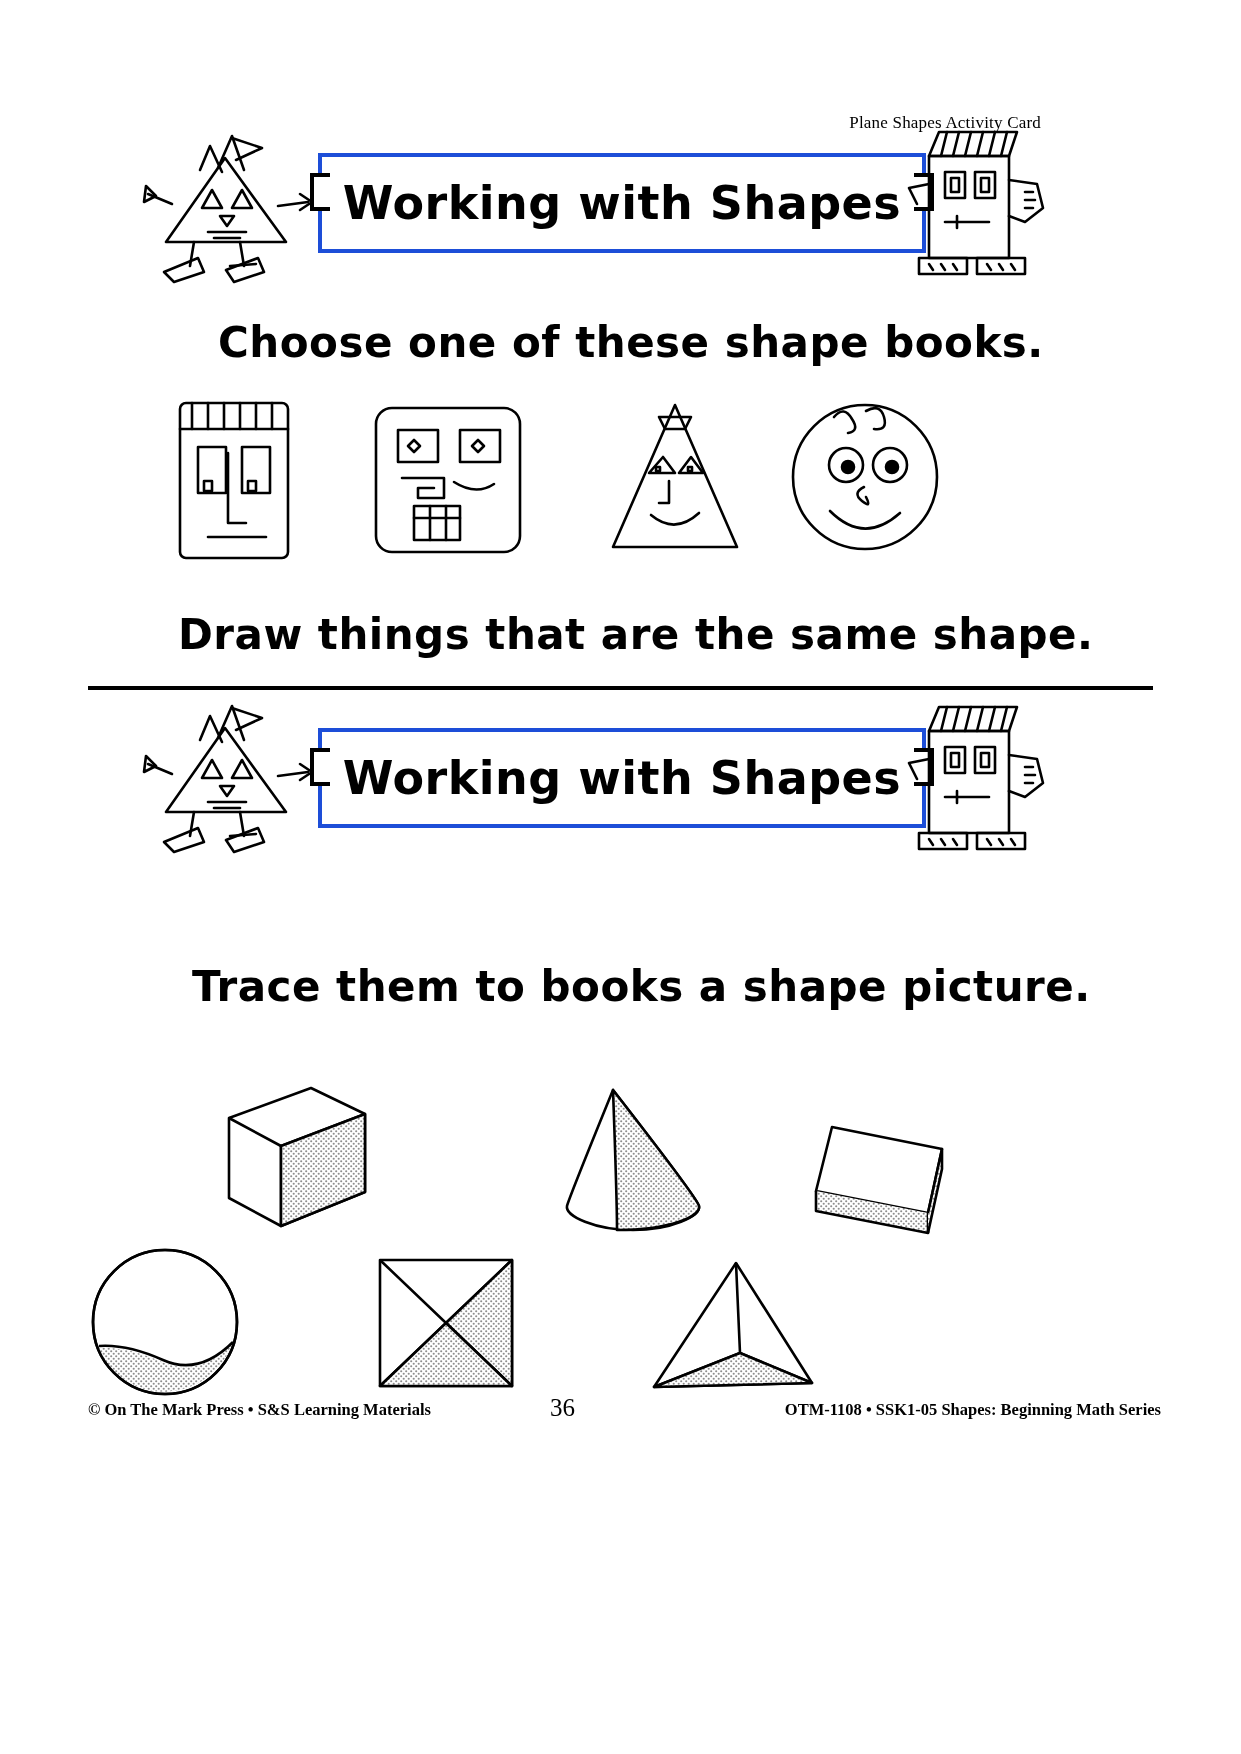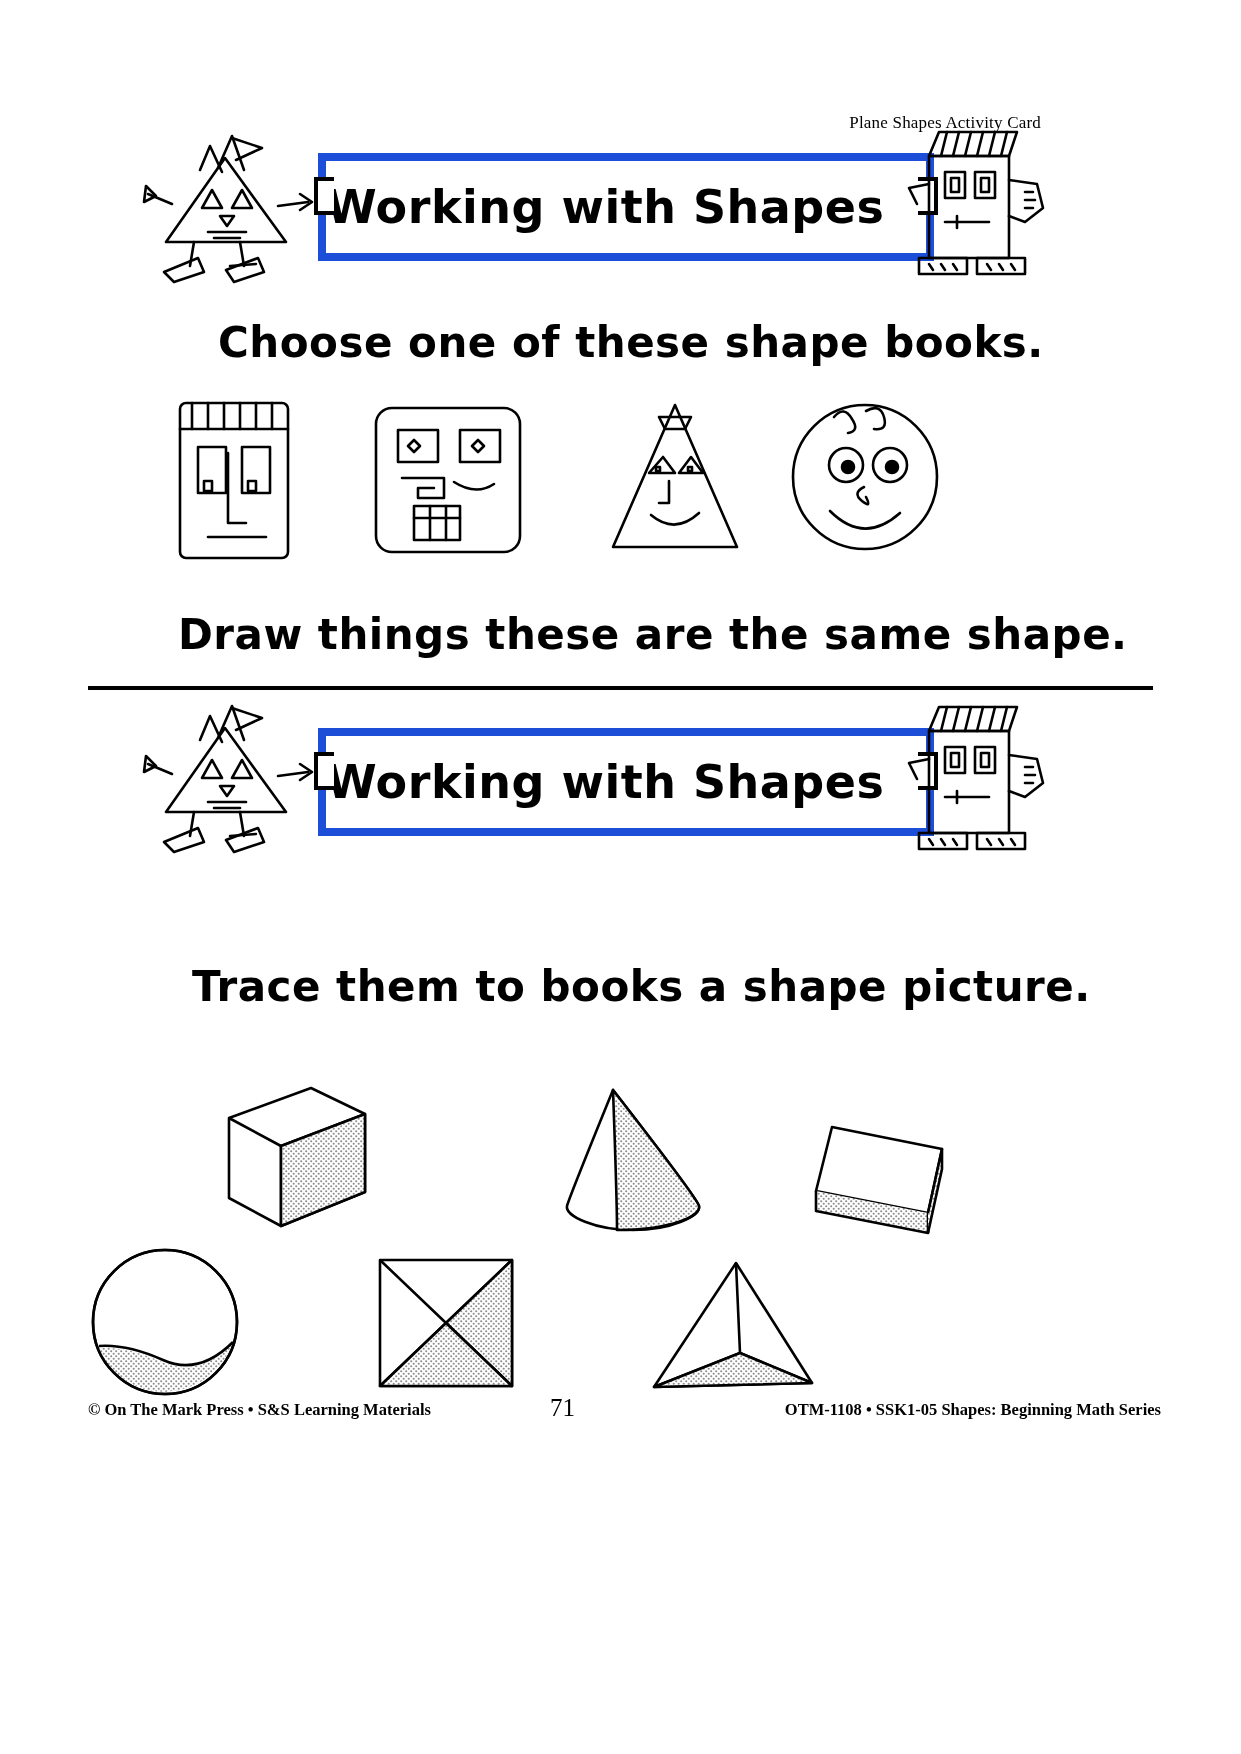--- a/index.html
+++ b/index.html
@@ -30,25 +30,25 @@
     letter-spacing: .2px;
     white-space: nowrap;
   }
 
   
   .banner {
     position: absolute;
     left: 318px;
     width: 600px;
     height: 92px;
-    border: 8px solid #1d4ed8;
+    border: 4px solid #1d4ed8;
     background: #fff;
     display: flex;
     align-items: center;
-    justify-content: flex-start;
+    justify-content: center;
   }
   .banner-text {
     font-size: 46px;
     font-weight: 700;
     letter-spacing: .5px;
     font-family: "DejaVu Sans", sans-serif;
   }
   #banner1 { top: 153px; }
   #banner2 { top: 728px; }
 
@@ -259,21 +259,21 @@
         <circle cx="56" cy="70" r="17"></circle>
         <circle cx="100" cy="70" r="17"></circle>
         <circle cx="58" cy="72" r="6" fill="#000"></circle>
         <circle cx="102" cy="72" r="6" fill="#000"></circle>
         <path d="M74 92 q-12 6 -2 14 q10 8 4 -4"></path>
         <path d="M40 116 q34 34 70 2"></path>
       </svg>
     </div>
   </div>
 
-  <div class="sentence" id="sentence-draw">Draw things these are the same shape.</div>
+  <div class="sentence" id="sentence-draw">Draw things that are the same shape.</div>
 
   <div class="divider"></div>
 
   <div class="mascot-left" id="mascot-left-2">
     <svg width="175" height="160" viewBox="0 0 175 160" fill="none" stroke="#000" stroke-width="2.6" stroke-linejoin="round" stroke-linecap="round">
       <path d="M78 38 L92 6 L104 40"></path>
       <path d="M92 8 L122 18 L96 30"></path>
       <path d="M60 40 L70 16 L82 42"></path>
       <path d="M85 28 L26 112 L146 112 Z"></path>
       <path d="M62 78 L72 60 L82 78 Z"></path>
@@ -380,17 +380,17 @@
         <path d="M96 8 L172 128 L14 132 Z" fill="#fff"></path>
         <path d="M96 8 L100 98 L14 132"></path>
         <path d="M100 98 L172 128"></path>
         <path d="M14 132 L100 98 L172 128 Z" fill="url(#stipple)"></path>
       </svg>
     </div>
   </div>
 
   <div class="footer">
     <div class="footer-left">© On The Mark Press • S&amp;S Learning Materials</div>
-    <div class="footer-center">71</div>
+    <div class="footer-center">36</div>
     <div class="footer-right">OTM-1108 • SSK1-05 Shapes: Beginning Math Series</div>
   </div>
 
 </div>
 
 </body></html>

